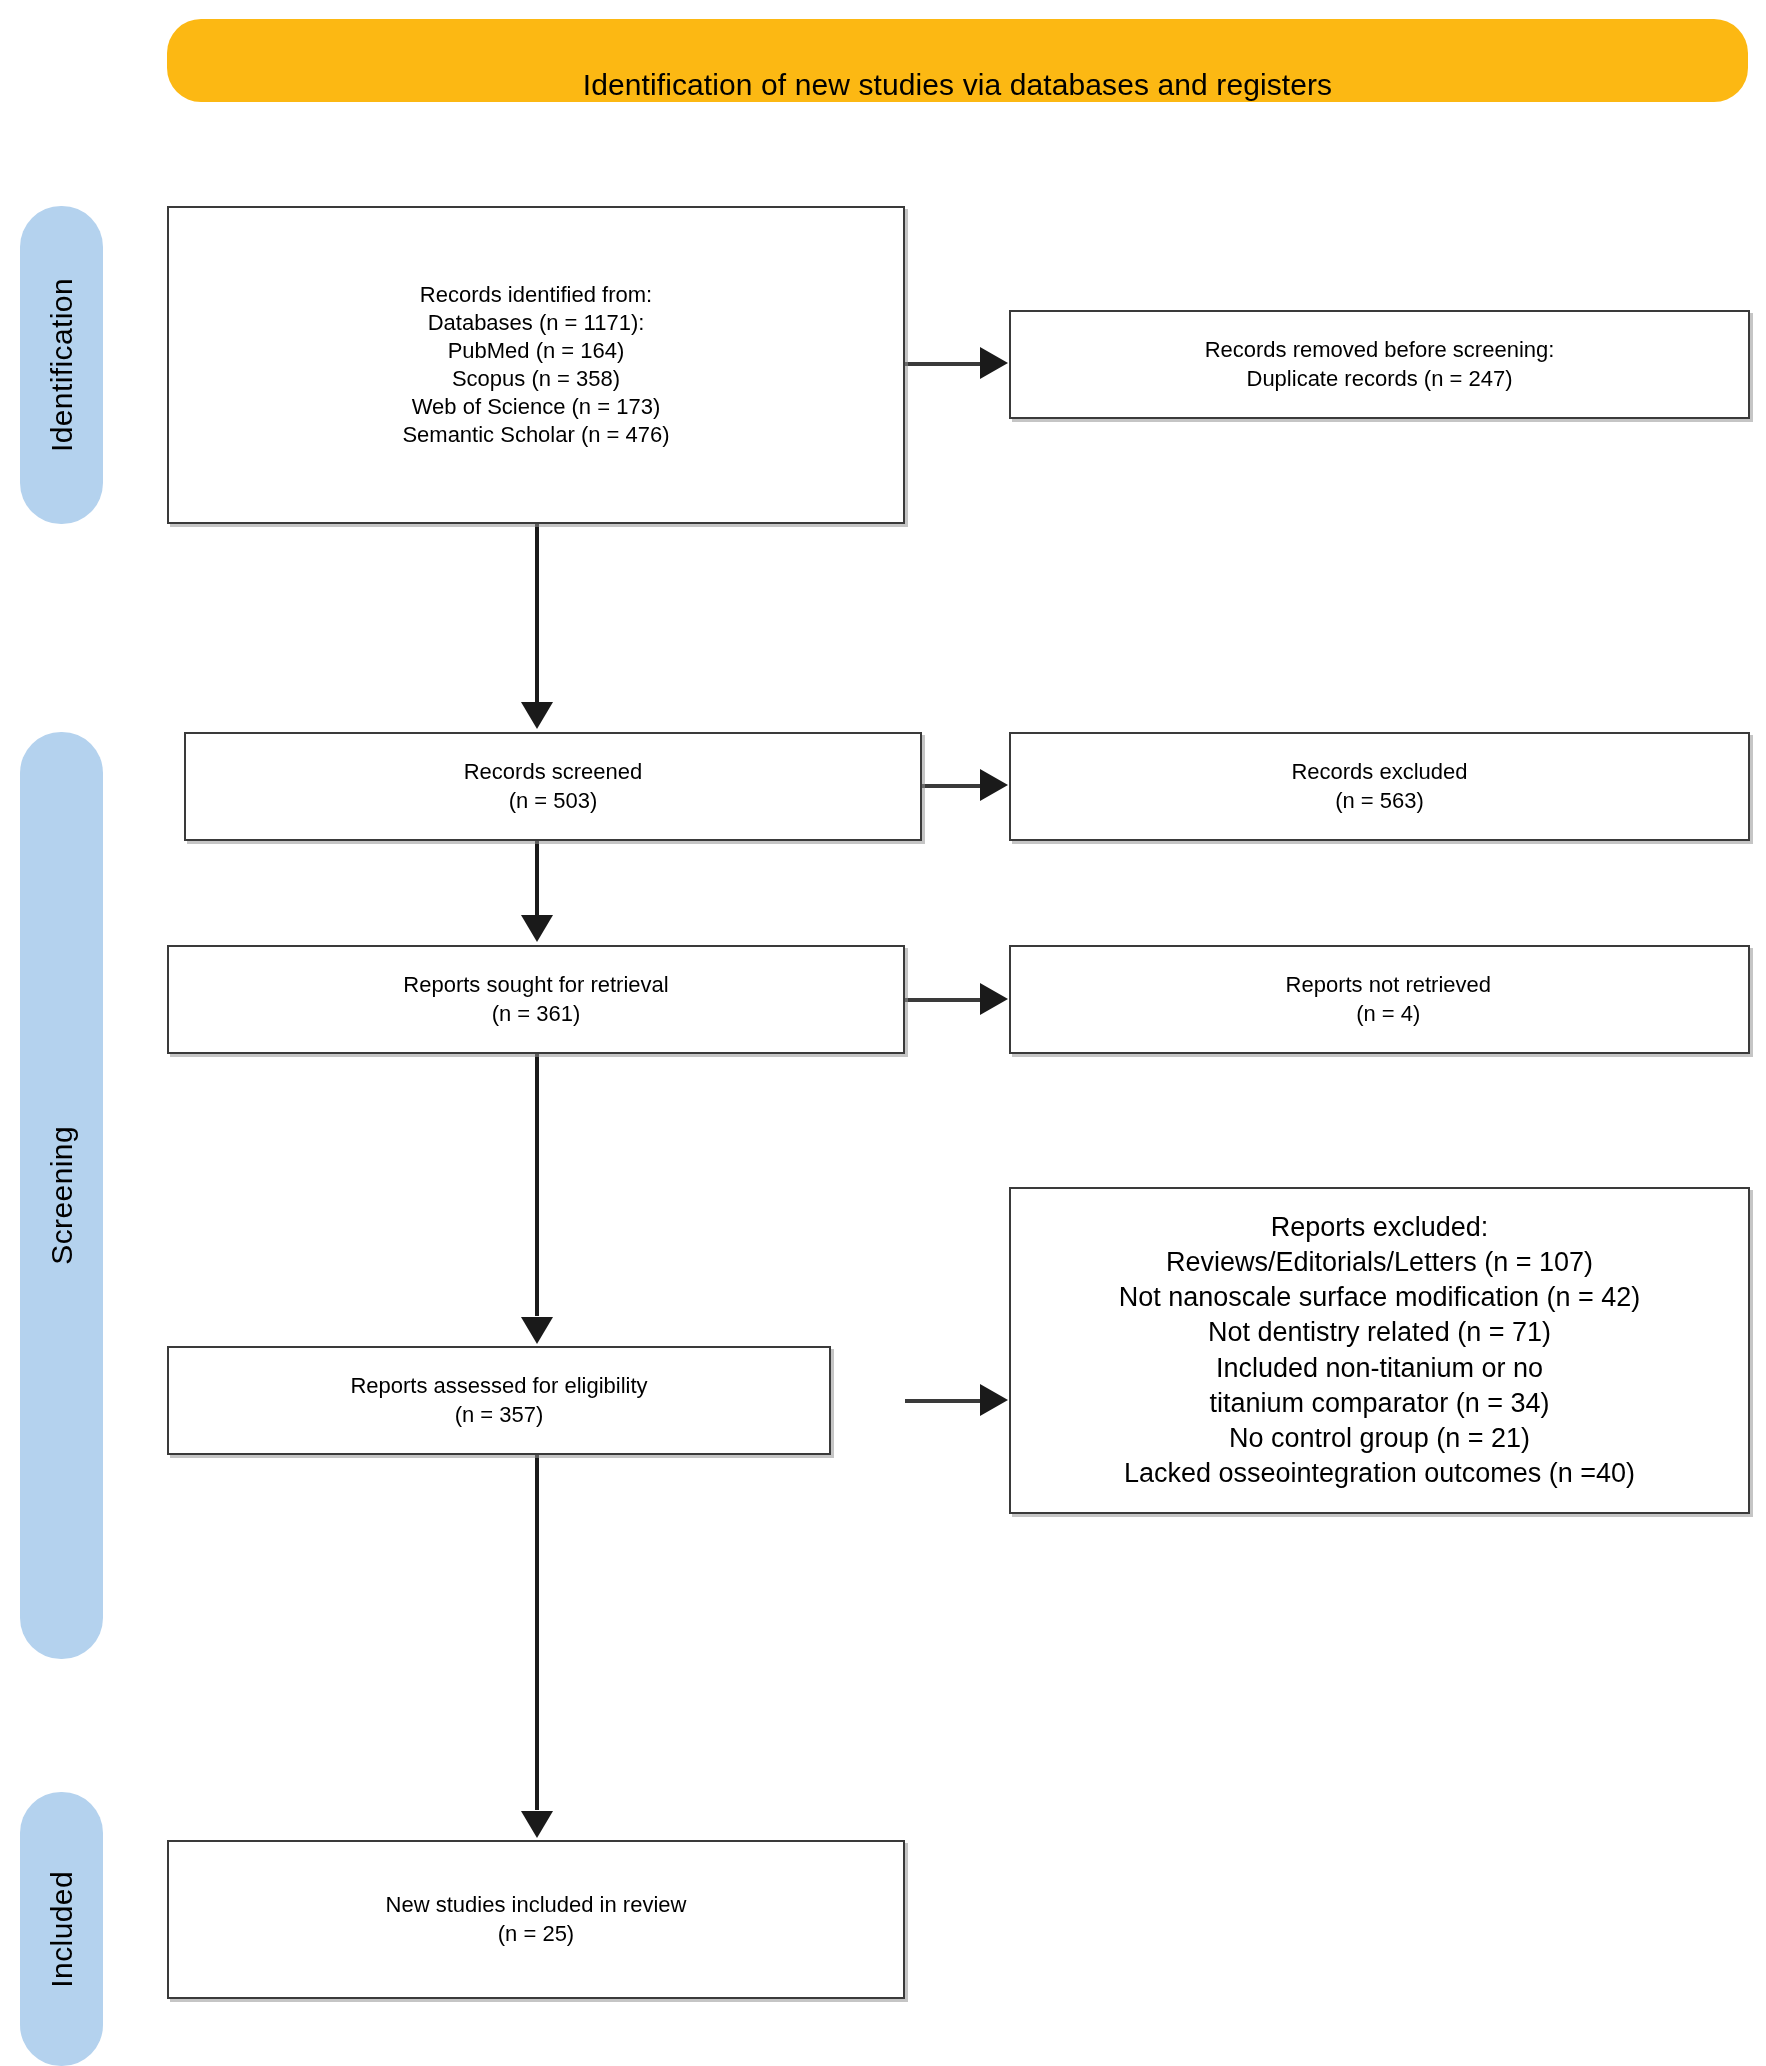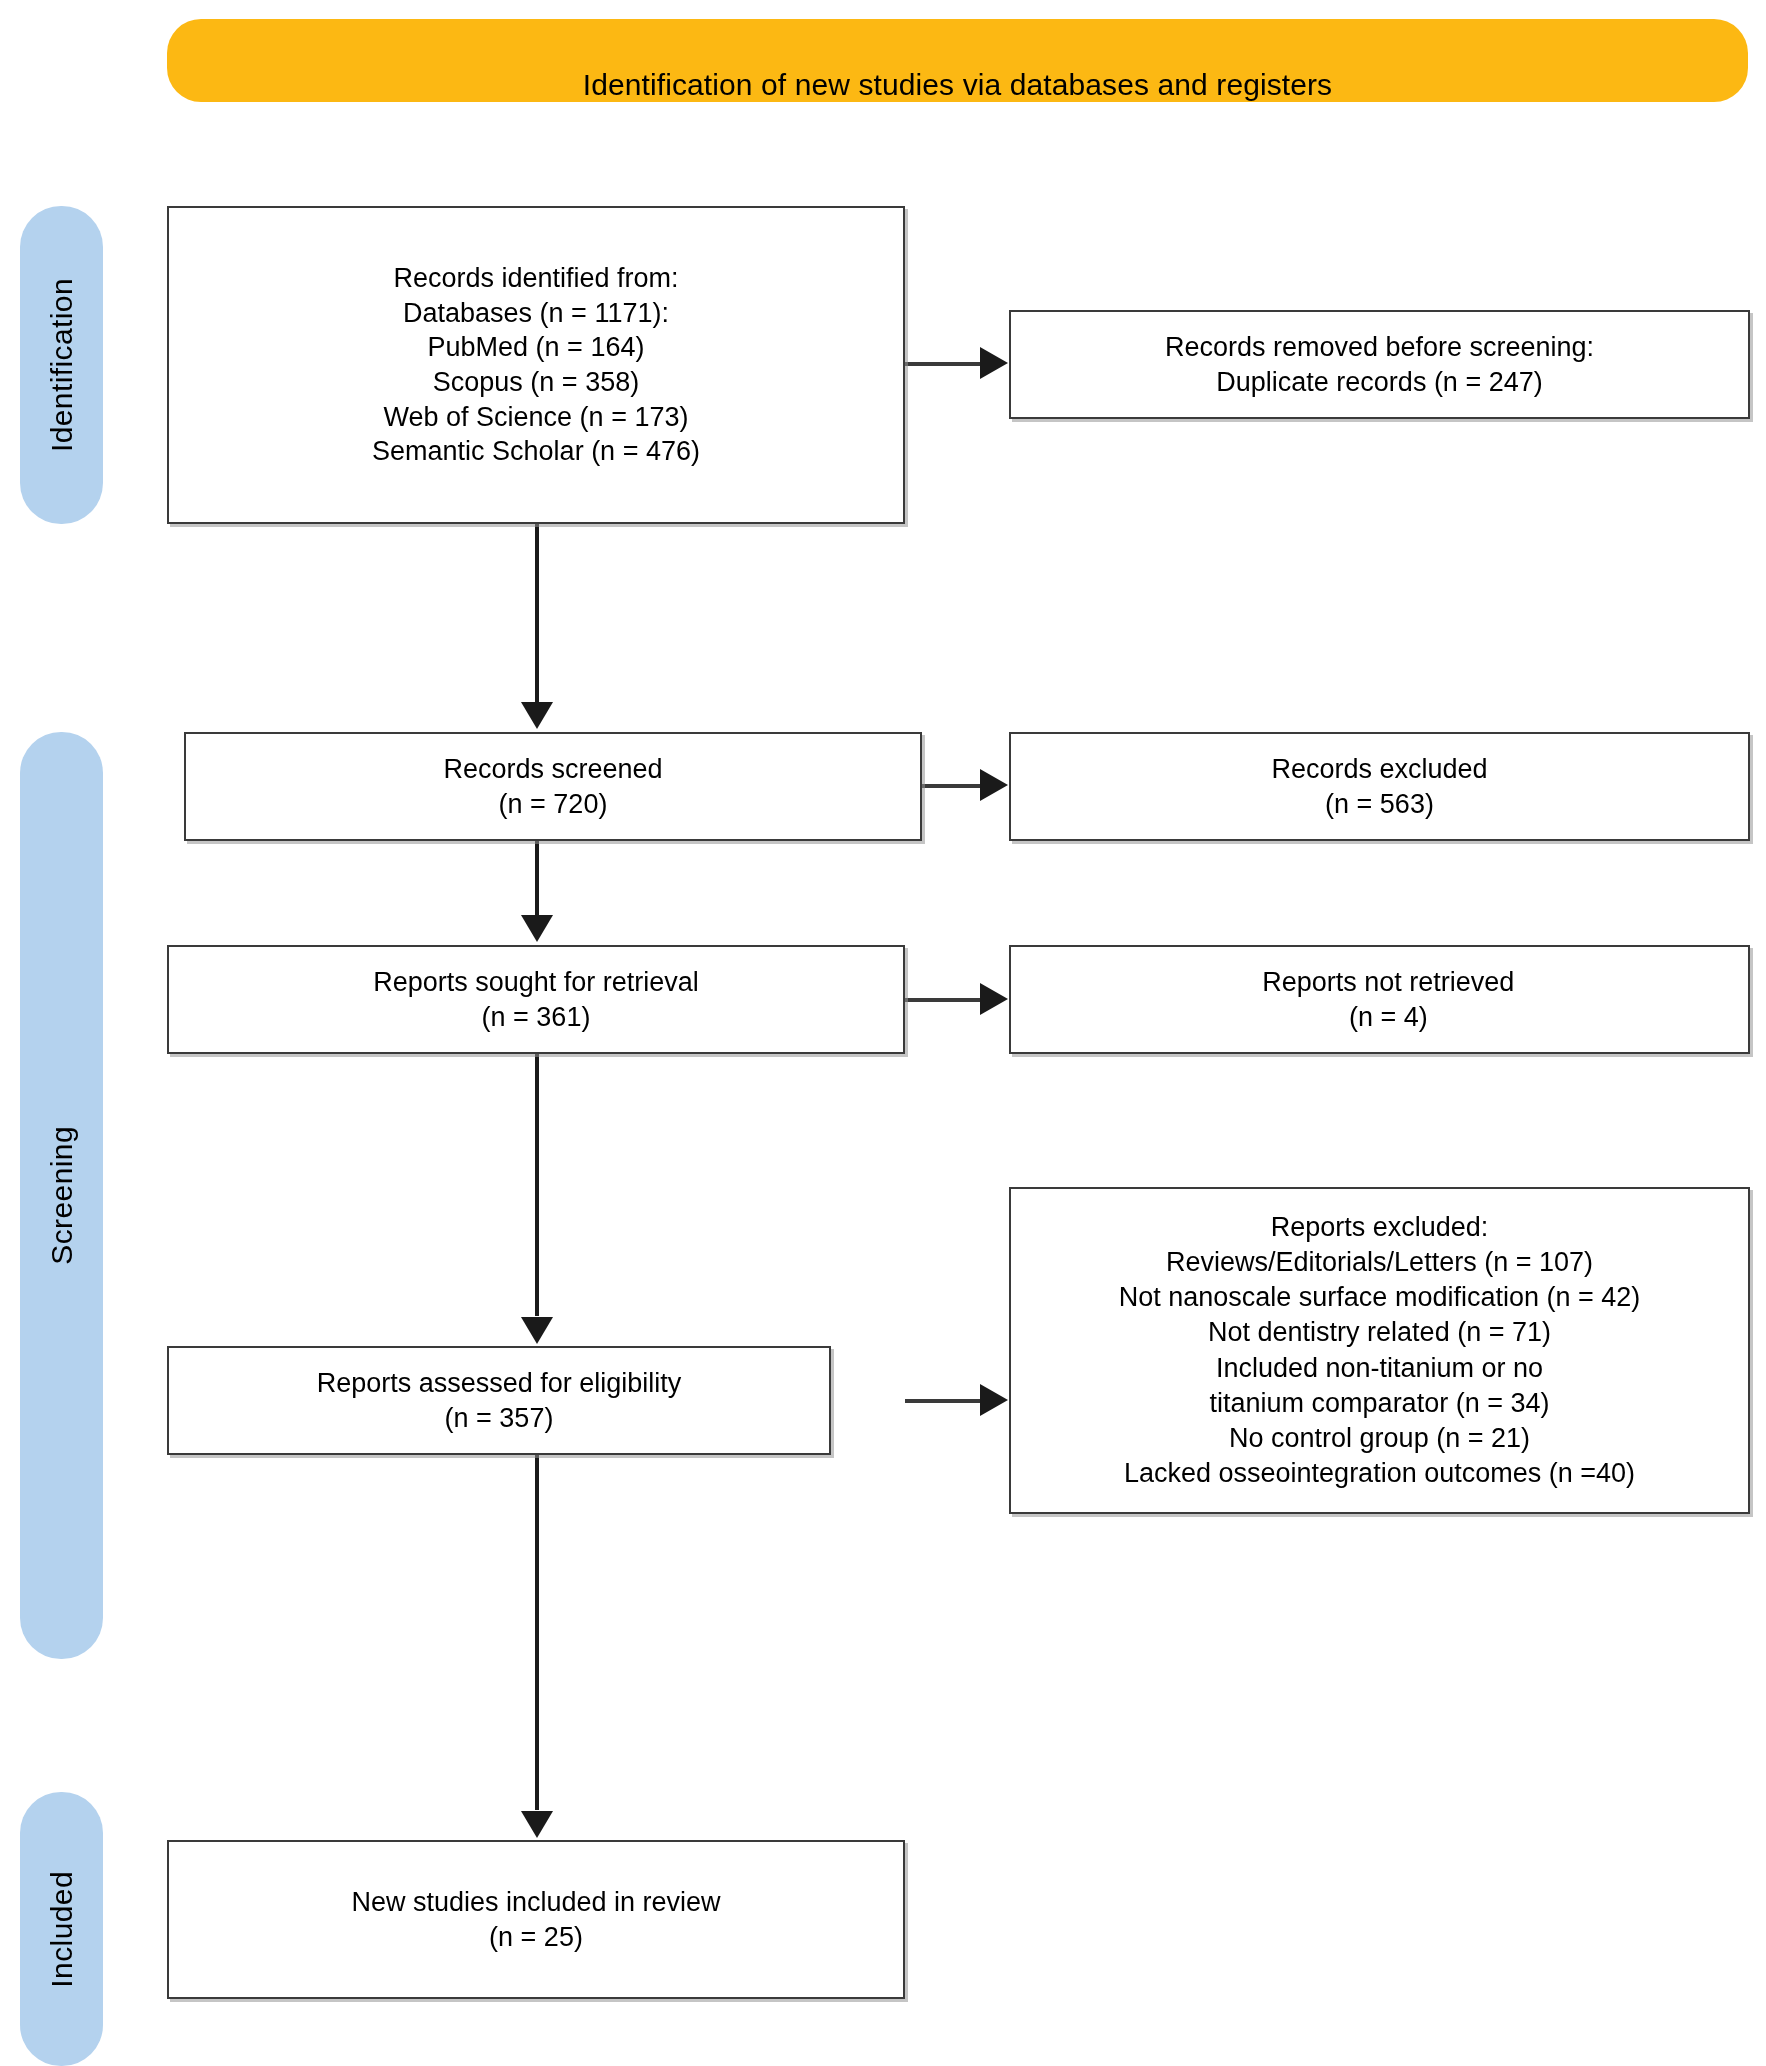--- a/index.html
+++ b/index.html
@@ -70,21 +70,21 @@
     border: 2.2px solid #3a3a3a;
     box-shadow: 3px 3px 0 0 rgba(150,150,150,0.55);
     box-sizing: border-box;
     display: flex;
     align-items: center;
     justify-content: center;
     padding: 4.4px 10.4px;
   }
   .box-lines {
     text-align: center;
-    font-size: 27px;
+    font-size: 22px;
     line-height: 1.28;
     color: #000000;
   }
   .box-lines div { white-space: nowrap; }
 
   
   #box-identified { left: 167px; top: 206px;  width: 738px; height: 318px; }
   #box-screened   { left: 184px; top: 732px;  width: 738px; height: 109px; }
   #box-sought     { left: 167px; top: 945px; width: 738px; height: 109px; }
   #box-assessed   { left: 167px; top: 1346px; width: 664px; height: 109px; }
@@ -203,21 +203,21 @@
   <div class="box" id="box-removed">
     <div class="box-lines">
         <div>Records removed before screening:</div>
         <div>Duplicate records (n = 247)</div>
       </div>
   </div>
 
   <div class="box" id="box-screened">
     <div class="box-lines">
         <div>Records screened</div>
-        <div>(n = 720)</div>
+        <div>(n = 503)</div>
       </div>
   </div>
 
   <div class="box" id="box-rec-excl">
     <div class="box-lines">
         <div>Records excluded</div>
         <div>(n = 563)</div>
       </div>
   </div>
 

